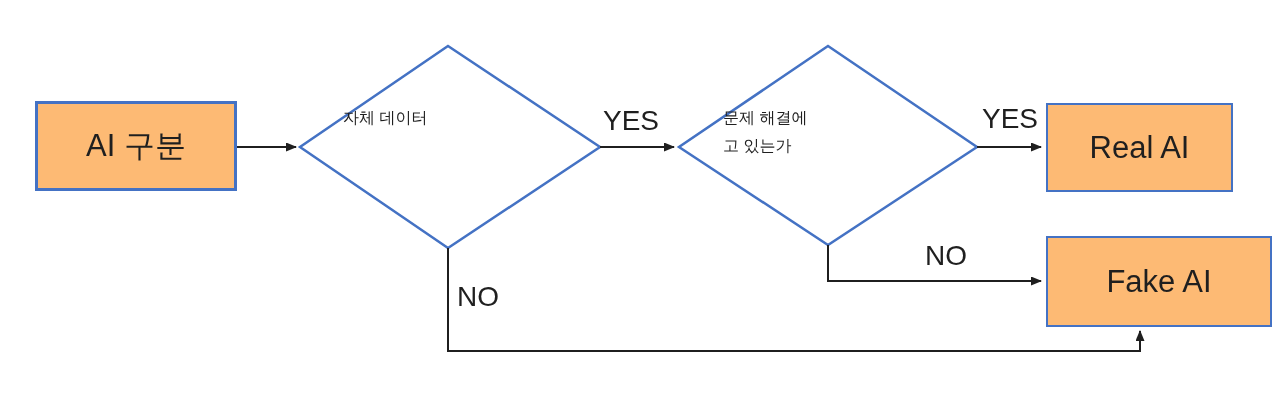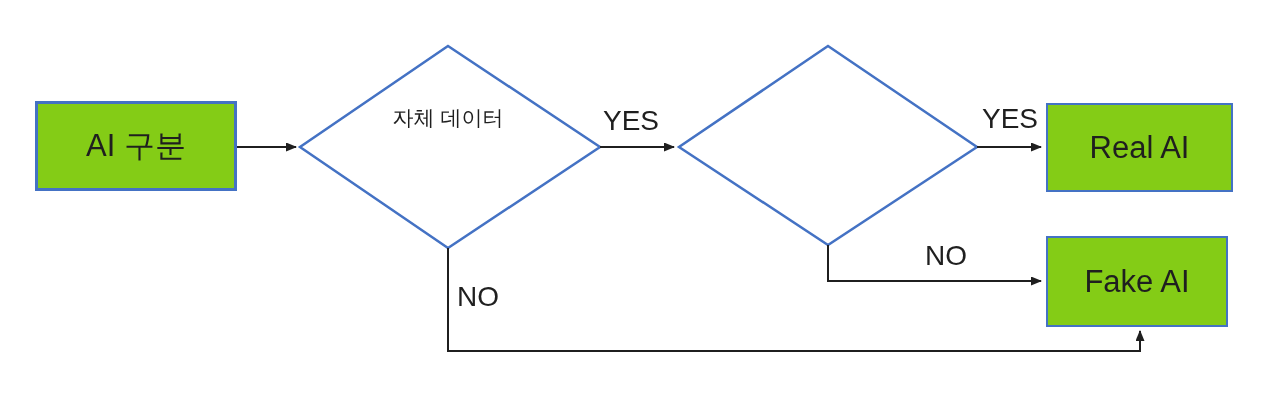--- a/index.html
+++ b/index.html
@@ -29,35 +29,35 @@
     stroke-linejoin: miter;
   }
   .conn {
     fill: none;
     stroke: var(--line);
     stroke-width: 2;
   }
   .arrowhead-path { fill: var(--line); }
   .rect-node {
     position: absolute;
-    background: #84cc16;
+    background: #fdba74;
     border: 2.5px solid var(--accent);
     display: flex;
     align-items: center;
     justify-content: center;
     font-size: 31px;
     color: var(--text);
     box-sizing: border-box;
   }
   .rect-node.start { border-width: 3px; }
   .diamond-text {
     position: absolute;
     width: 210px;
-    text-align: center;
-    font-size: 21px;
+    text-align: left;
+    font-size: 16px;
     line-height: 28px;
     color: var(--text);
   }
   .edge-label {
     position: absolute;
     font-size: 28px;
     color: var(--text);
     white-space: nowrap;
   }
   .edge-label.center { width: 80px; text-align: center; }
@@ -85,29 +85,31 @@
   </svg>
 
   <div class="rect-node start" style="left:35px; top:101px; width:202px; height:90px;">
     <span>AI 구분</span>
   </div>
 
   <div class="rect-node" style="left:1046px; top:103px; width:187px; height:89px;">
     <span>Real AI</span>
   </div>
 
-  <div class="rect-node" style="left:1046px; top:236px; width:182px; height:91px;align-items:center;">
+  <div class="rect-node" style="left:1046px; top:236px; width:226px; height:91px;align-items:center;">
     <span>Fake AI</span>
   </div>
 
   <div class="diamond-text" style="left:343px; top:104px;">
     <div>자체 데이터</div>
   </div>
 
   <div class="diamond-text" style="left:723px; top:104px;">
+    <div>문제 해결에</div>
+    <div>고 있는가</div>
   </div>
 
   <div class="edge-label center" style="left:591px; top:105px;">YES</div>
   <div class="edge-label center" style="left:970px; top:103px;">YES</div>
   <div class="edge-label center" style="left:906px; top:240px;">NO</div>
   <div class="edge-label" style="left:457px; top:281px;">NO</div>
 
 </div>
 
 </body></html>

